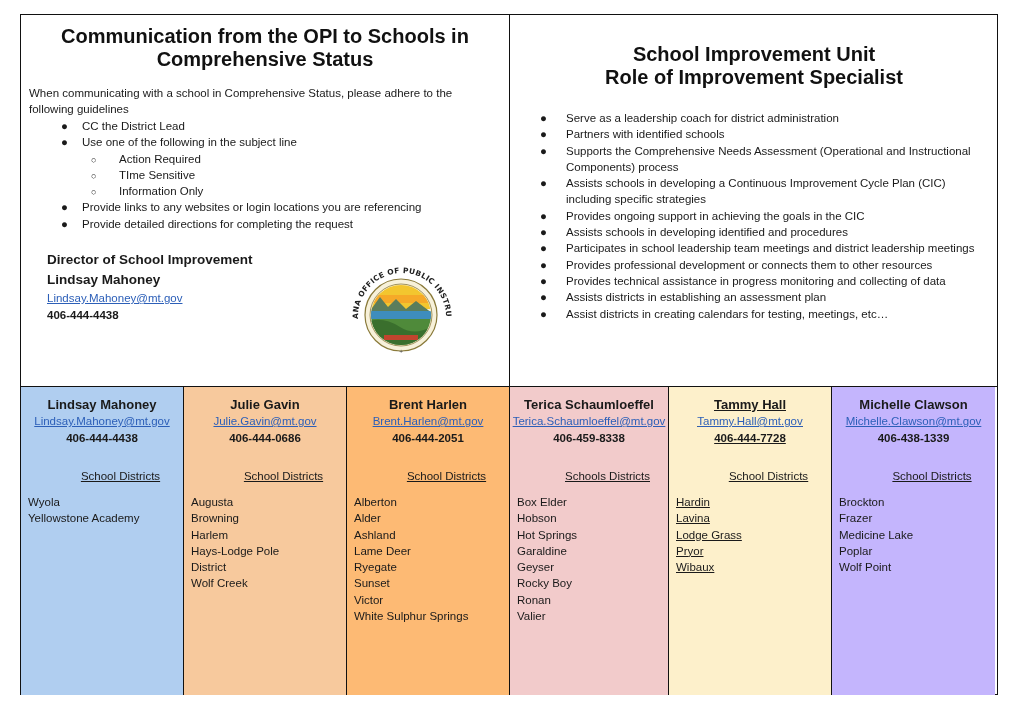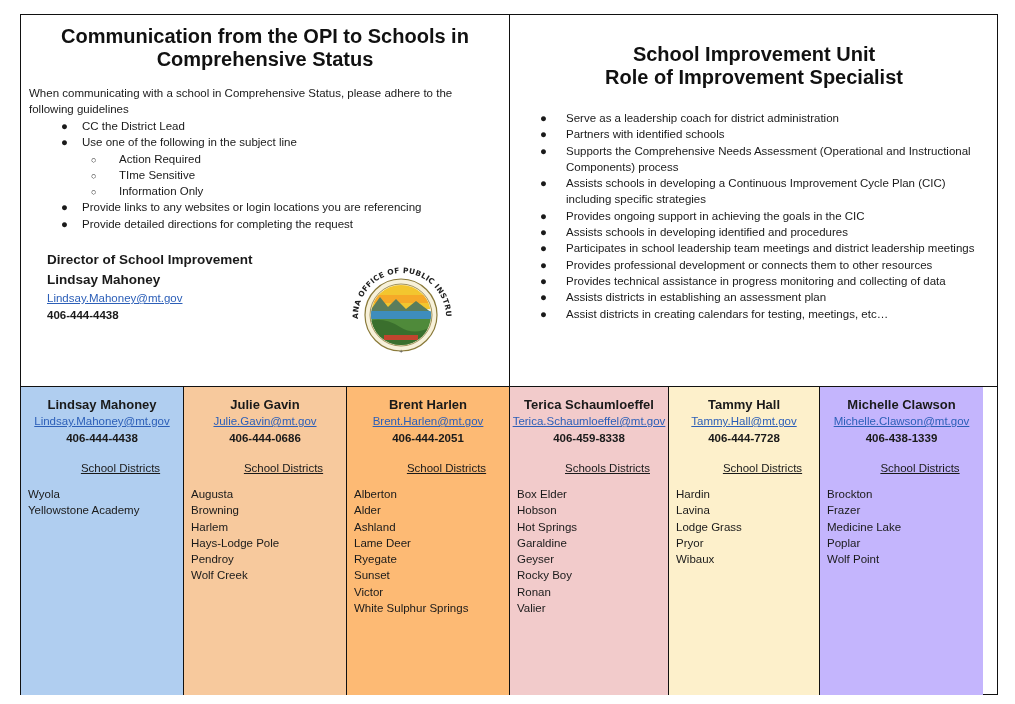--- a/index.html
+++ b/index.html
@@ -39,28 +39,28 @@
   ul.roles { position: absolute; top: 95px; left: 0; margin: 0; padding: 0; list-style: none;
              font-size: 11.5px; line-height: 16.3px; width: 470px; }
   ul.roles li { position: relative; padding-left: 56px; }
   ul.roles li .bullet { position: absolute; left: 30px; top: 0; }
   .col .cname { text-align: center; font-weight: bold; font-size: 13px; margin-top: 9px;
                 line-height: 17px; }
   .col .cemail { text-align: center; font-size: 11.5px; color: #2c5fb8;
                  text-decoration: underline; line-height: 16px; display: block; }
   .col .cphone { text-align: center; font-weight: bold; font-size: 11.5px; line-height: 18px; }
   .col .csd { text-align: center; text-decoration: underline; font-size: 11.5px;
-              margin-top: 13px; line-height: 16px; padding-left: 37px; }
+              margin-top: 21px; line-height: 16px; padding-left: 37px; }
   .col ul.districts { list-style: none; margin: 10px 0 0 7px; padding: 0;
                       font-size: 11.5px; line-height: 16.3px; }
   .c-blue { background: #b0cef0; width: 163px; }
   .c-orange { background: #f7c99d; width: 163px; }
   .c-green { background: #b8d8a8; width: 163px; }
   .c-pink { background: #f2cbcb; width: 159px; }
-  .c-yellow { background: #fdf0cb; width: 151px; }
+  .c-yellow { background: #fdf0cb; width: 163px; text-decoration: underline; }
   .c-purple { background: #b3a6d6; width: 163px; }
 </style>
 </head>
 <body>
 
 <div class="frame">
   <div class="top">
 
     <div class="top-left">
       <div class="tl-title">
@@ -170,21 +170,21 @@
       <div class="col c-orange" style="background: rgb(247, 201, 157);">
         <div class="cname">Julie Gavin</div>
         <a class="cemail">Julie.Gavin@mt.gov</a>
         <div class="cphone">406-444-0686</div>
         <div class="csd">School Districts</div>
         <ul class="districts">
           <li>Augusta</li>
           <li>Browning</li>
           <li>Harlem</li>
           <li>Hays-Lodge Pole</li>
-          <li>Pendroy</li>
+          <li>District</li>
           <li>Wolf Creek</li>
         </ul>
       </div>
       <div class="col c-green" style="background: #fdba74;">
         <div class="cname">Brent Harlen</div>
         <a class="cemail">Brent.Harlen@mt.gov</a>
         <div class="cphone">406-444-2051</div>
         <div class="csd">School Districts</div>
         <ul class="districts">
           <li>Alberton</li>

